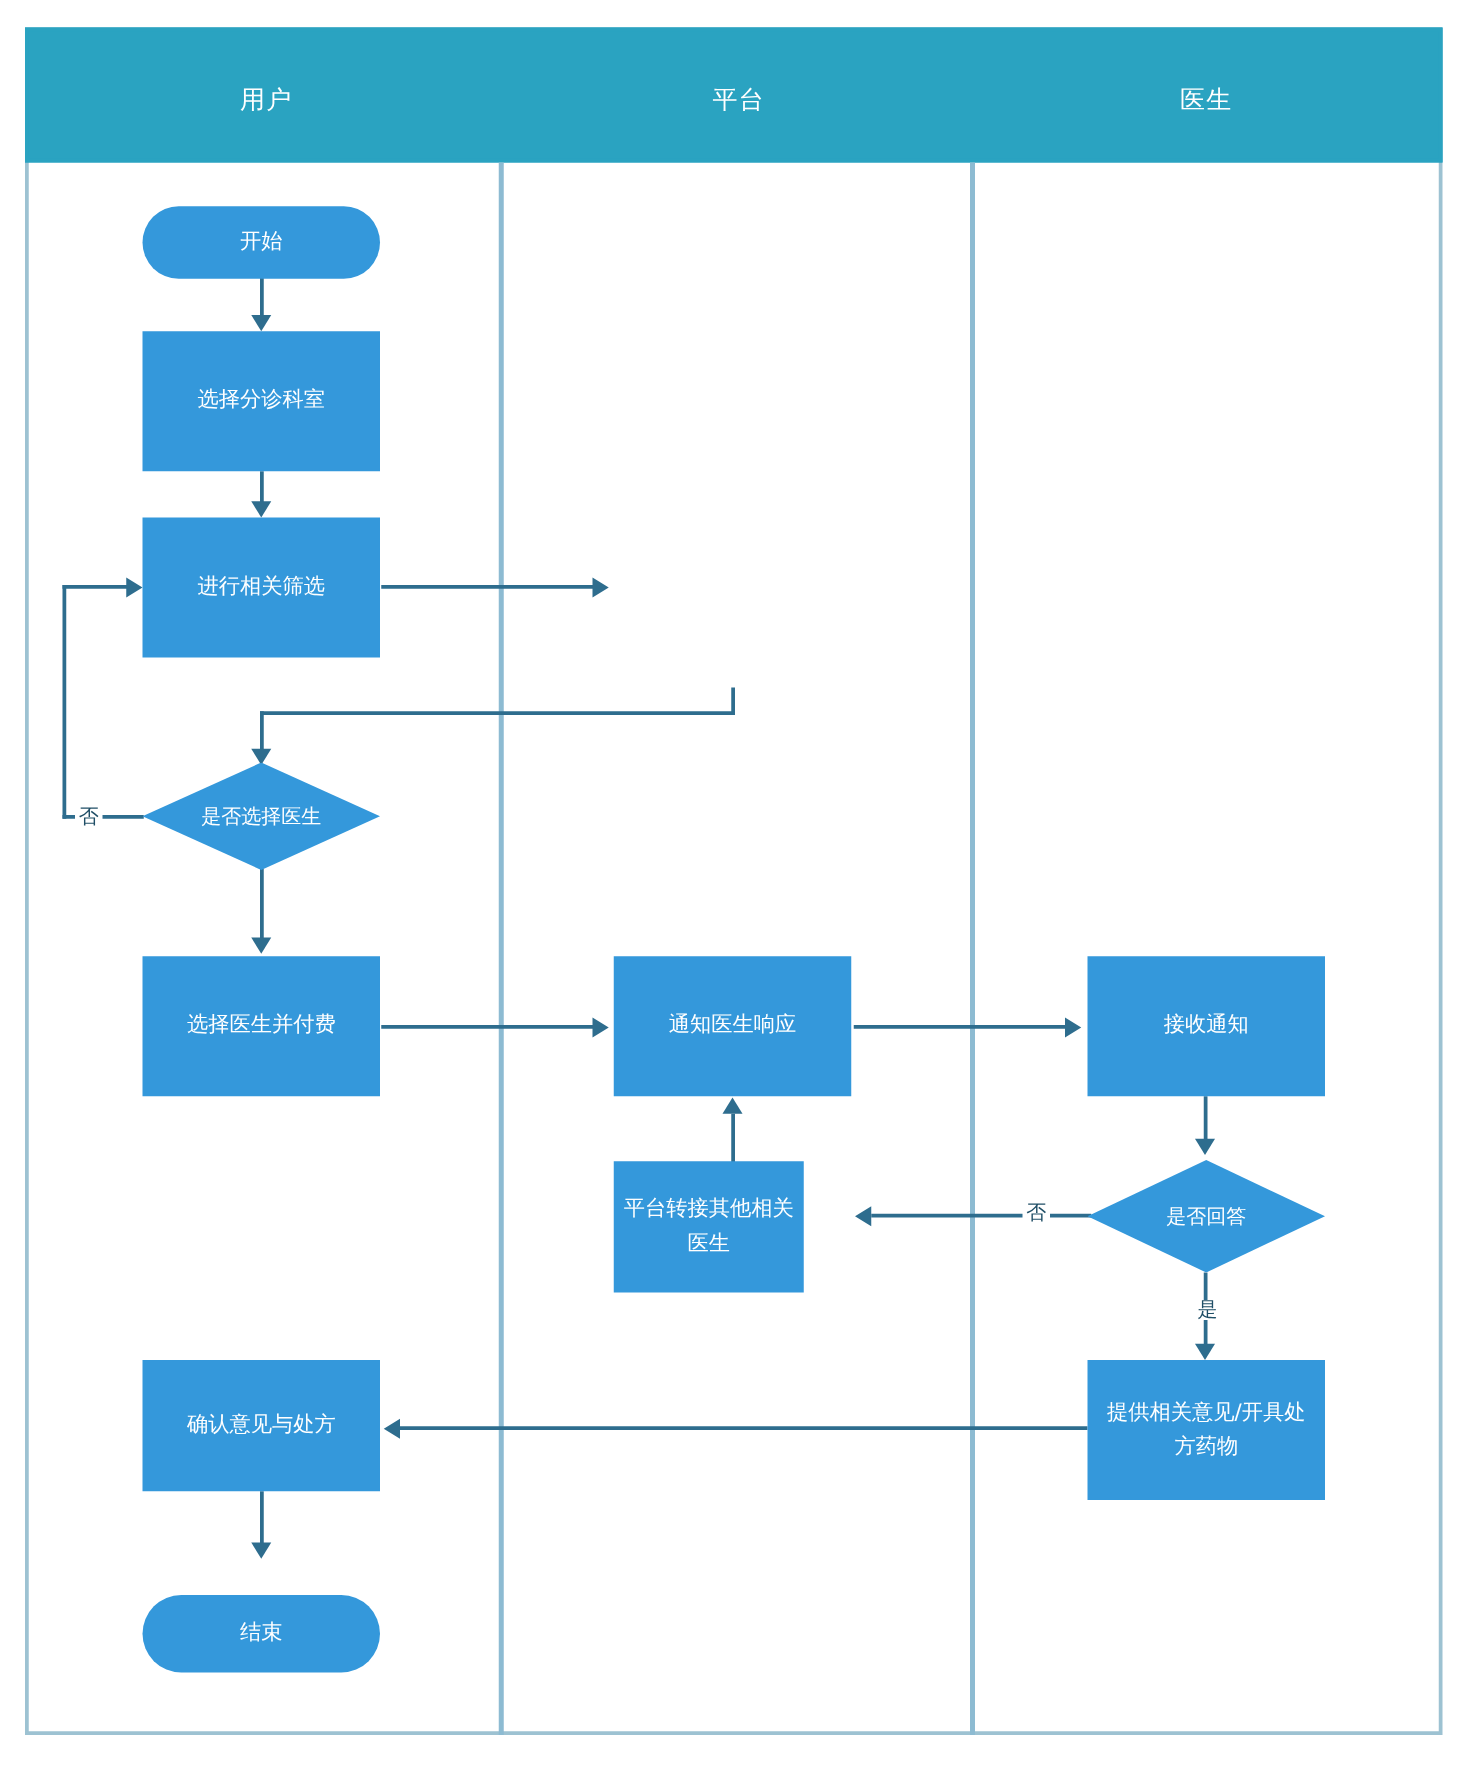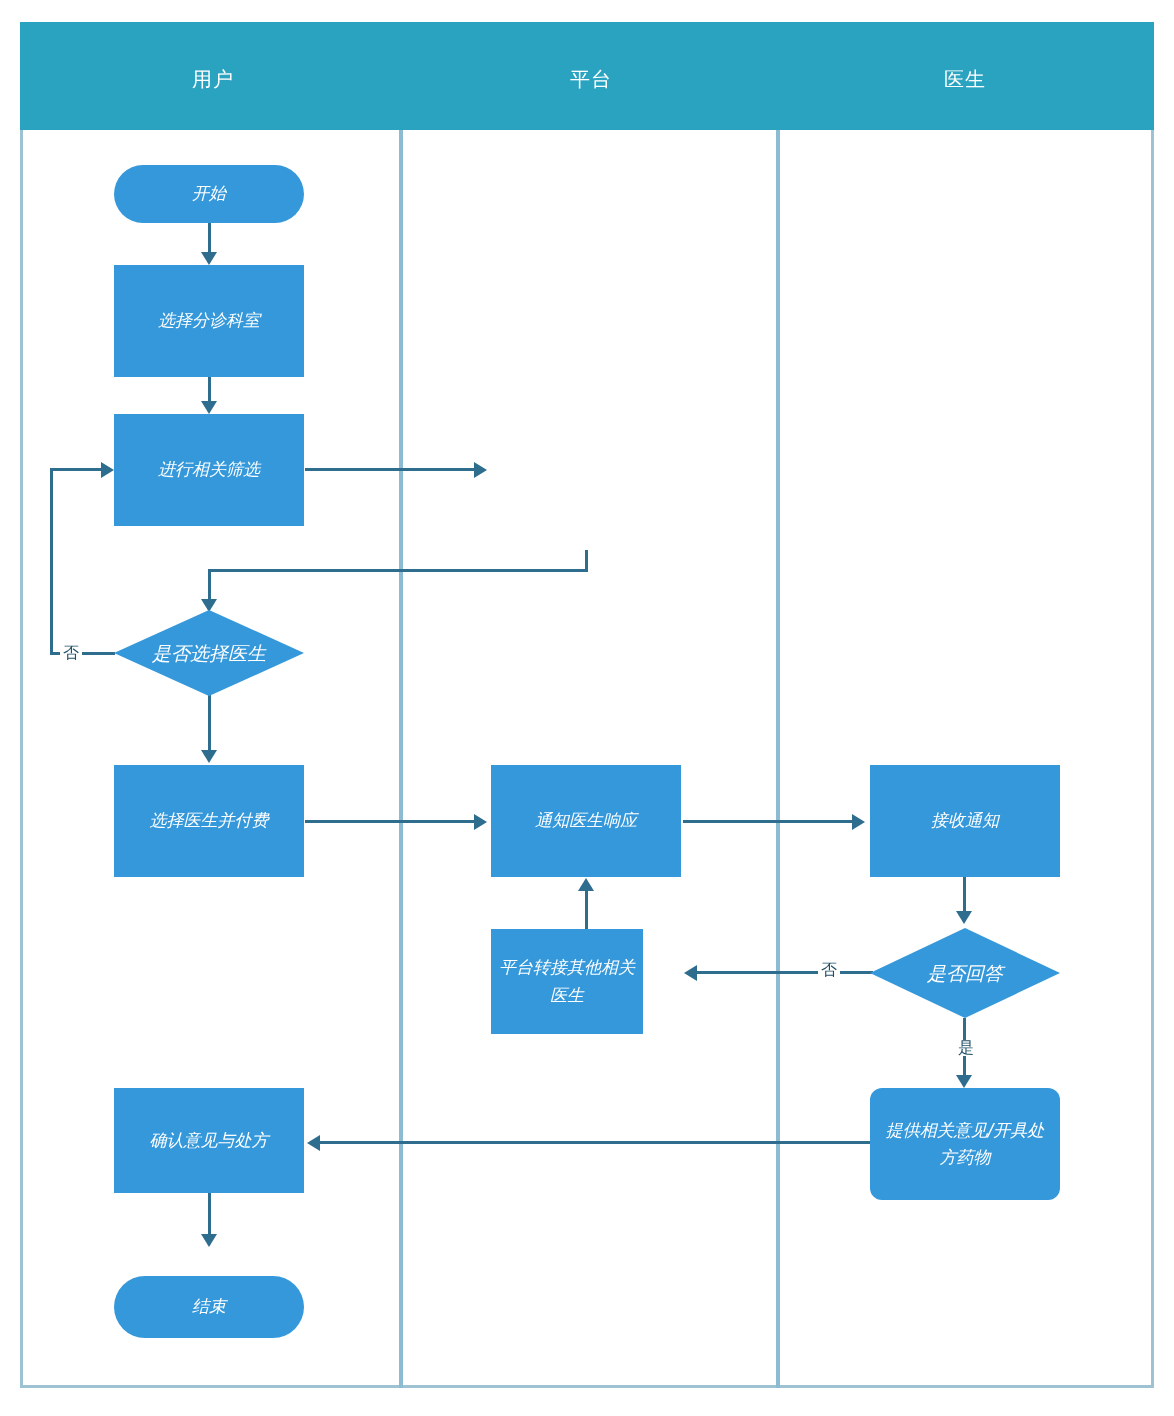--- a/index.html
+++ b/index.html
@@ -63,39 +63,38 @@
     background: #3498db;
     color: #ffffff;
     display: flex;
     align-items: center;
     justify-content: center;
     text-align: center;
     font-size: 17px;
     line-height: 1.6;
     box-sizing: border-box;
     padding: 4px 8px;
-    font-style: italic;
   }
   .node.terminator {
     border-radius: 32px;
   }
   .node.decision {
     background: transparent;
     padding: 0;
   }
   .diamond-shape {
     position: absolute;
     inset: 0;
     background: #3498db;
     clip-path: polygon(50% 0%, 100% 50%, 50% 100%, 0% 50%);
   }
   .diamond-label {
     position: relative;
     z-index: 2;
-    font-size: 19px;
+    font-size: 16px;
     color: #ffffff;
   }
   
   .conn {
     position: absolute;
     background: #2e6d8e;
   }
   .h-line { height: 3px; }
   .v-line { width: 3px; }
   .arrow {
@@ -215,19 +214,19 @@
 
   <div class="node" style="left:870px; top:765px; width:190px; height:112px;">接收通知</div>
 
   <div class="node" style="left:491px; top:929px; width:152px; height:105px;">平台转接其他相关医生</div>
 
   <div class="node decision" style="left:870px; top:928px; width:190px; height:90px;">
     <div class="diamond-shape"></div>
     <span class="diamond-label">是否回答</span>
   </div>
 
-  <div class="node" style="left:870px; top:1088px; width:190px; height:112px;border-radius:12px;">提供相关意见/开具处方药物</div>
+  <div class="node" style="left:870px; top:1088px; width:190px; height:112px;">提供相关意见/开具处方药物</div>
 
   <div class="node" style="left:114px; top:1088px; width:190px; height:105px;">确认意见与处方</div>
 
   <div class="node terminator" style="left:114px; top:1248px; width:190px; height:62px;margin-top:28px;">结束</div>
 
 </div>
 
 </body></html>

